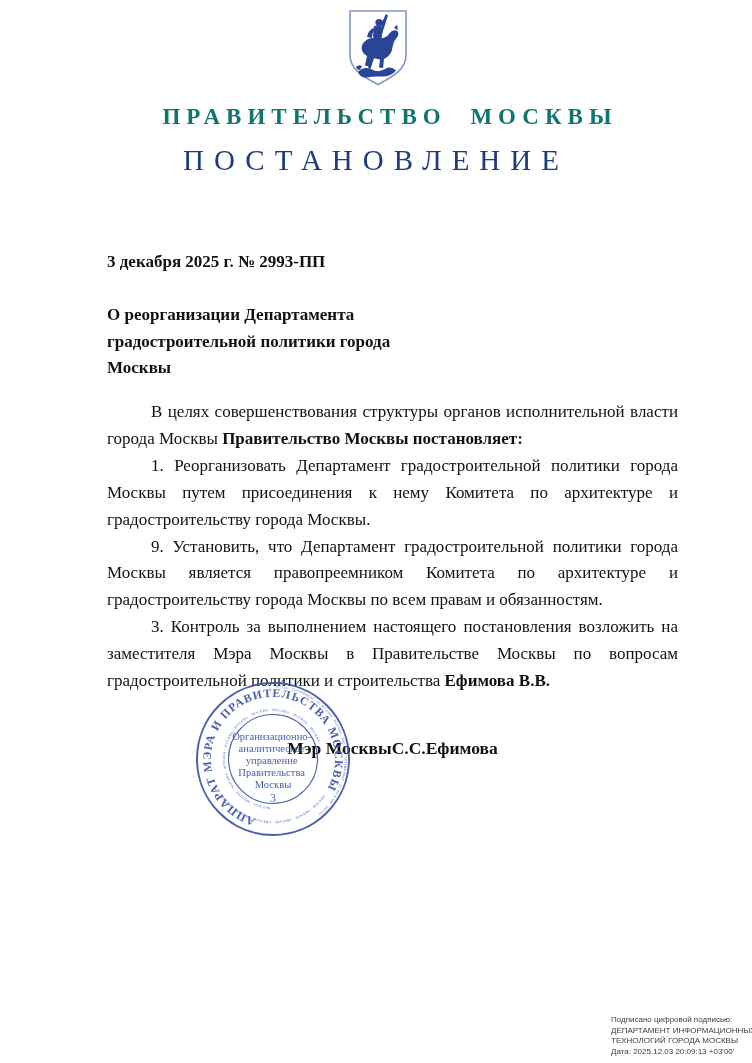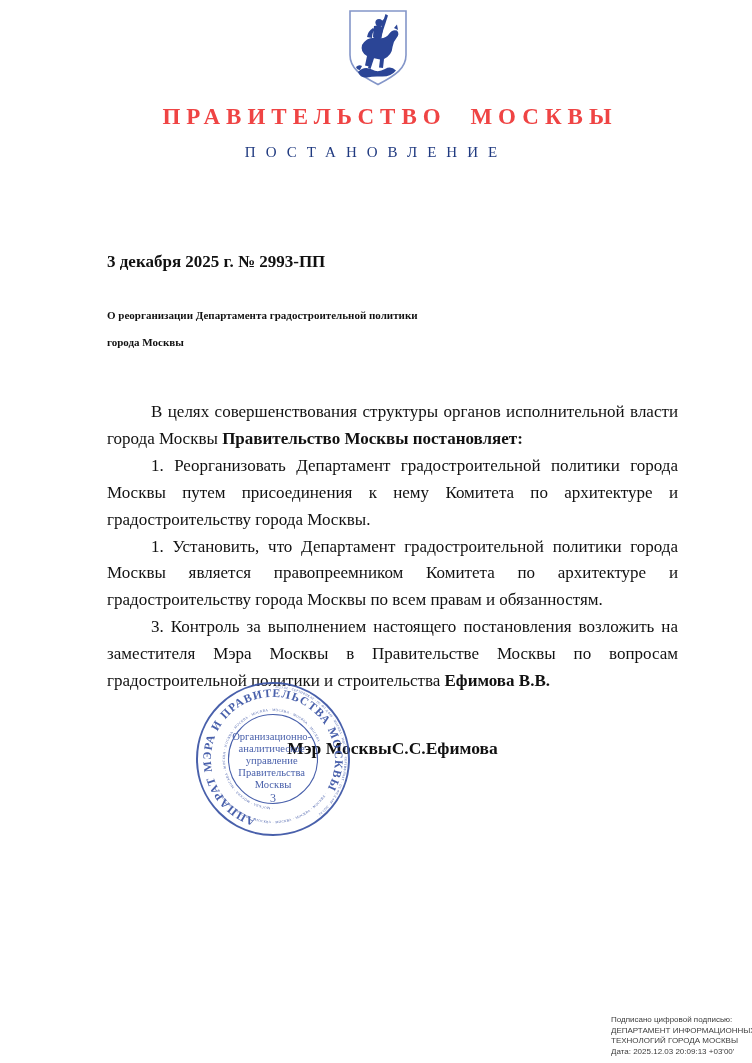--- a/index.html
+++ b/index.html
@@ -12,41 +12,41 @@
     color:#111111;
     overflow:hidden;
   }
   .emblem {
     position:absolute; top:9px; left:347px;
     width:62px; height:78px;
   }
   .org-name {
     position:absolute; top:104px; left:0; width:752px;
     text-align:center;
-    color:#ef4444;
+    color:#0f766e;
     font-weight:bold;
     font-size:23px;
     letter-spacing:6px;
     word-spacing:12px;
     padding-left:28px;
   }
   .doc-type {
     position:absolute; top:144px; left:0; width:752px;
     text-align:center;
     color:#203a80;
-    font-size:15px;
+    font-size:29px;
     letter-spacing:10px;
   }
   .date-line {
     position:absolute; top:252px; left:107px;
     font-size:17px; font-weight:bold;text-align:center;
   }
   .subject {
     position:absolute; top:302px; left:107px; width:340px;
-    font-size:11px; font-weight:bold; line-height:26.5px;
+    font-size:17px; font-weight:bold; line-height:26.5px;
   }
   .body-text {
     position:absolute; top:399px; left:107px; width:571px;
     font-size:17px; line-height:26.9px;
     text-align:justify;
   }
   .body-text p { text-indent:44px; margin:0;font-family:Liberation Serif, serif; }
   .sig-row {
     position:absolute; top:738px; left:107px; width:571px;
     display:flex; justify-content:center;
@@ -95,21 +95,21 @@
   <div class="org-name">ПРАВИТЕЛЬСТВО МОСКВЫ</div>
   <div class="doc-type">ПОСТАНОВЛЕНИЕ</div>
 
   <div class="date-line">3 декабря 2025 г. № 2993-ПП</div>
 
   <div class="subject">О реорганизации Департамента градостроительной политики города Москвы</div>
 
   <div class="body-text">
     <p><span>В целях совершенствования структуры органов исполнительной власти города Москвы </span><b>Правительство Москвы постановляет:</b></p>
     <p>1. Реорганизовать Департамент градостроительной политики города Москвы путем присоединения к нему Комитета по архитектуре и градостроительству города Москвы.</p>
-    <p>1. Установить, что Департамент градостроительной политики города Москвы является правопреемником Комитета по архитектуре и градостроительству города Москвы по всем правам и обязанностям.</p>
+    <p>9. Установить, что Департамент градостроительной политики города Москвы является правопреемником Комитета по архитектуре и градостроительству города Москвы по всем правам и обязанностям.</p>
     <p><span>3. Контроль за выполнением настоящего постановления возложить на заместителя Мэра Москвы в Правительстве Москвы по вопросам градостроительной политики и строительства </span><b>Ефимова В.В.</b></p>
   </div>
 
   <div class="sig-row">
     <span>Мэр Москвы</span>
     <span>С.С.Ефимова</span>
   </div>
 
   <svg class="stamp" viewBox="0 0 158 158" xmlns="http://www.w3.org/2000/svg">
     <defs>

